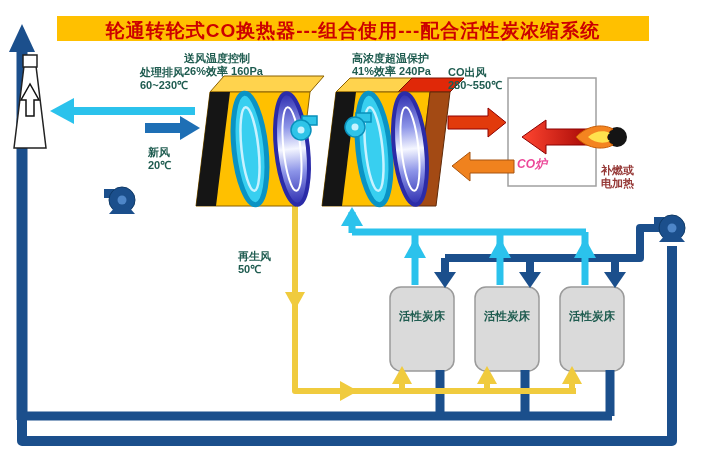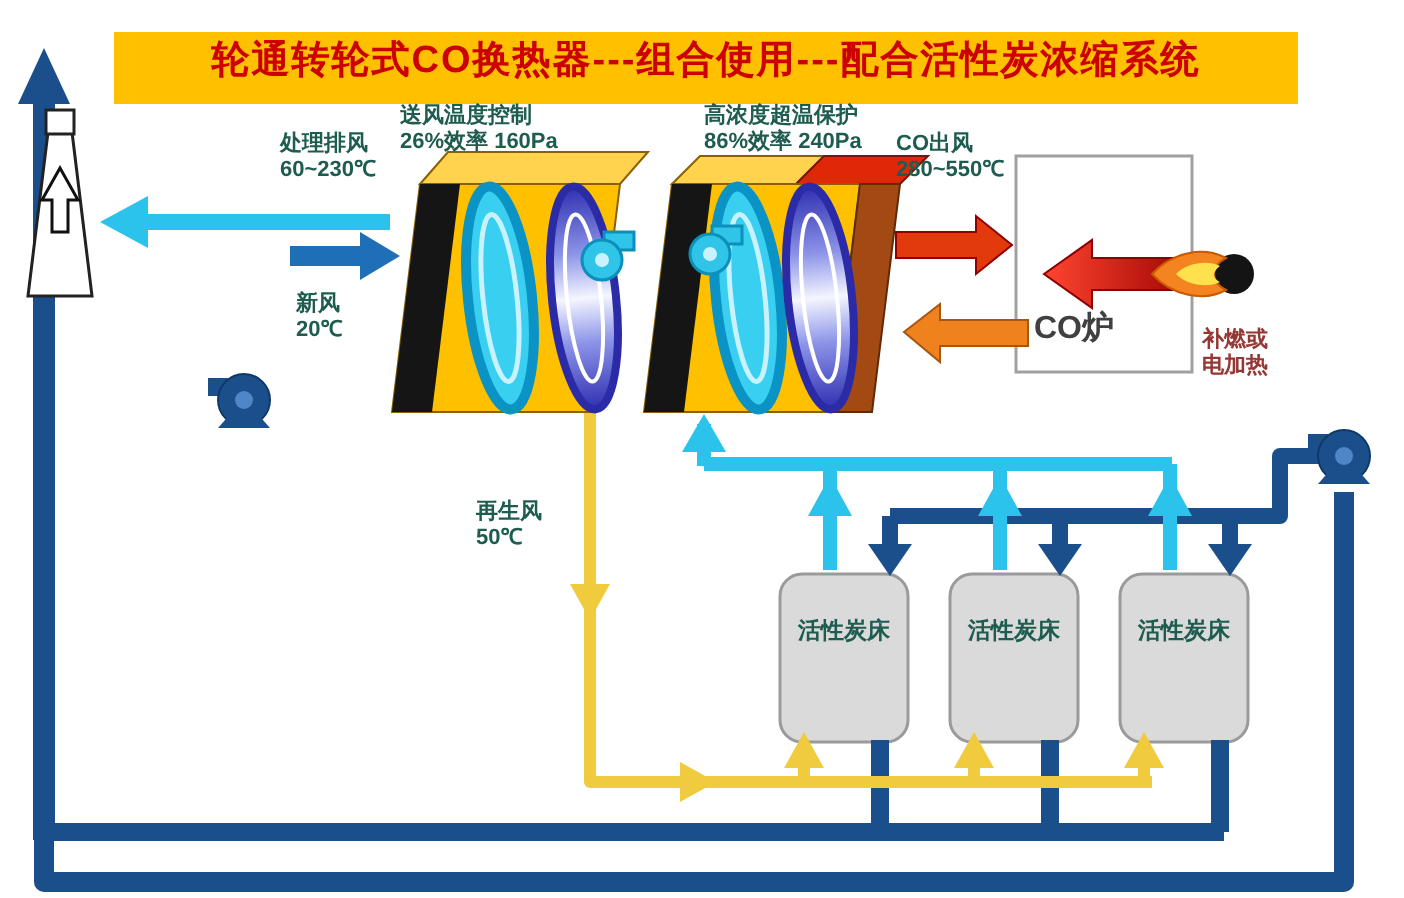--- a/index.html
+++ b/index.html
@@ -4,31 +4,31 @@
 <style>
   * { margin:0; padding:0; box-sizing:border-box; }
   html,body { background:#ffffff; }
   #stage {
     position:relative; width:702px; height:449px; background:#fff;
     outline:1px solid #c4c4c4; overflow:hidden;
     font-family:"Liberation Sans", sans-serif;
   }
   #stage svg { position:absolute; left:0; top:0; z-index:1; }
   #title {
-    position:absolute; left:57px; top:16px; width:592px; height:36px;
+    position:absolute; left:57px; top:16px; width:592px; height:25px;
     background:var(--title_bg); color:var(--title_text);
     font-size:19px; font-weight:bold; text-align:center; line-height:29px;
     letter-spacing:1px; z-index:2; white-space:nowrap;
   }
   .lbl {
     position:absolute; z-index:2; font-size:11px; font-weight:bold;
     color:var(--label); line-height:13px; white-space:nowrap;
   }
   .lbl.red { color:var(--aux_red);text-align:right; }
-  .lbl.gray { color:#404040; font-size:16px; }
+  .lbl.gray { color:#ec4899; font-size:12px;font-style:italic; }
   .bed-lbl { width:64px; text-align:center; font-size:11.5px; }
 </style>
 </head>
 <body>
 
 <div id="stage">
 
   <svg width="702" height="449" viewBox="0 0 702 449">
     <defs>
       <linearGradient id="wheelBlue" x1="0" y1="0" x2="0" y2="1">
@@ -185,28 +185,28 @@
     </g>
   </svg>
 
   <div id="title">轮通转轮式CO换热器---组合使用---配合活性炭浓缩系统</div>
 
   <div class="lbl" style="left:140px;top:66px">
     <div>处理排风</div>
     <div>60~230℃</div>
   </div>
 
-  <div class="lbl" style="left:200px;top:52px">
+  <div class="lbl" style="left:184px;top:52px">
     <div>送风温度控制</div>
     <div>26%效率 160Pa</div>
   </div>
 
   <div class="lbl" style="left:352px;top:52px">
     <div>高浓度超温保护</div>
-    <div>86%效率 240Pa</div>
+    <div>41%效率 240Pa</div>
   </div>
 
   <div class="lbl" style="left:448px;top:66px">
     <div>CO出风</div>
     <div>280~550℃</div>
   </div>
 
   <div class="lbl" style="left:148px;top:146px">
     <div>新风</div>
     <div>20℃</div>

